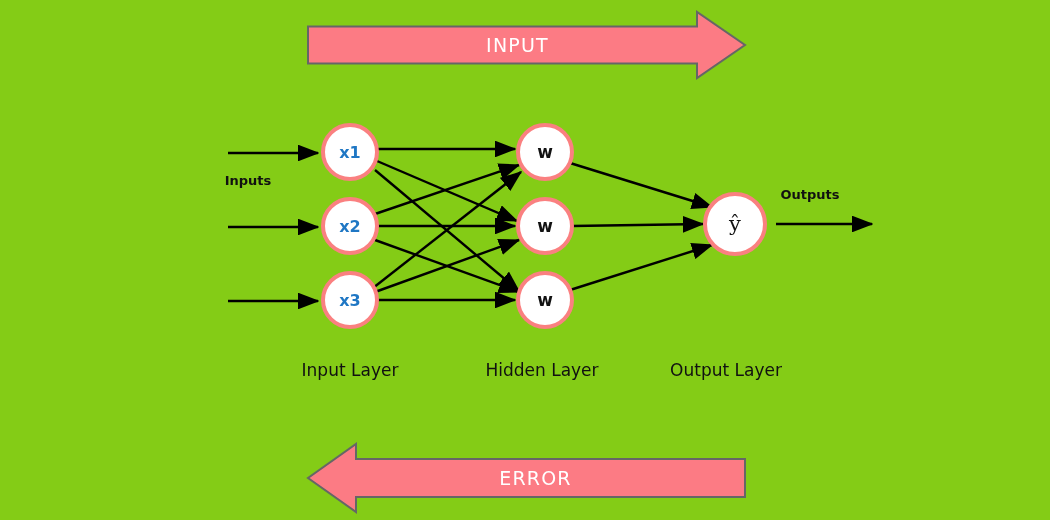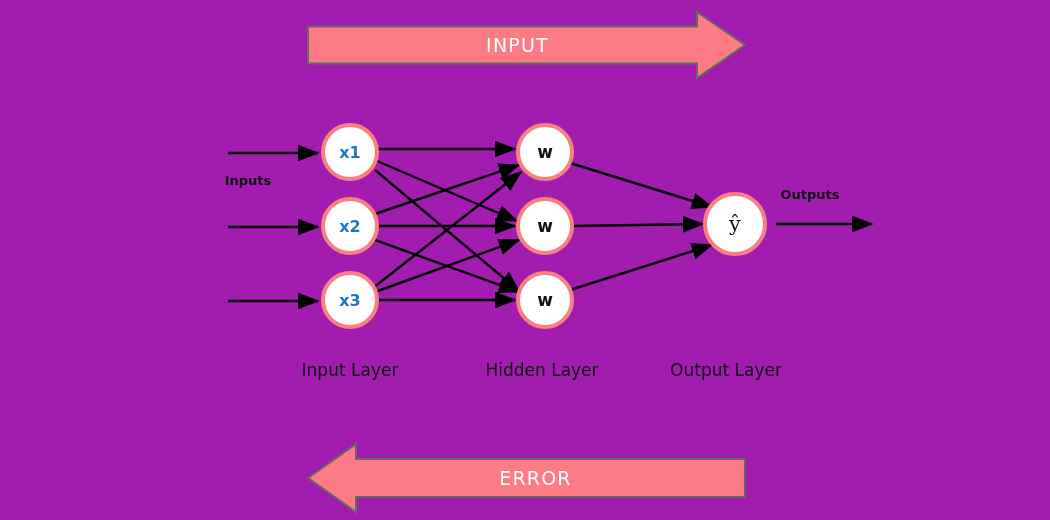--- a/index.html
+++ b/index.html
@@ -4,21 +4,21 @@
 <style>
   html, body {
     margin: 0;
     padding: 0;
     background: #ffffff;
   }
   #stage {
     position: relative;
     width: 1050px;
     height: 520px;
-    background: #a21caf;
+    background: #84cc16;
     overflow: hidden;
     font-family: "DejaVu Sans", sans-serif;
   }
   #diagram-svg {
     position: absolute;
     left: 0;
     top: 0;
     width: 1050px;
     height: 520px;
     display: block;

